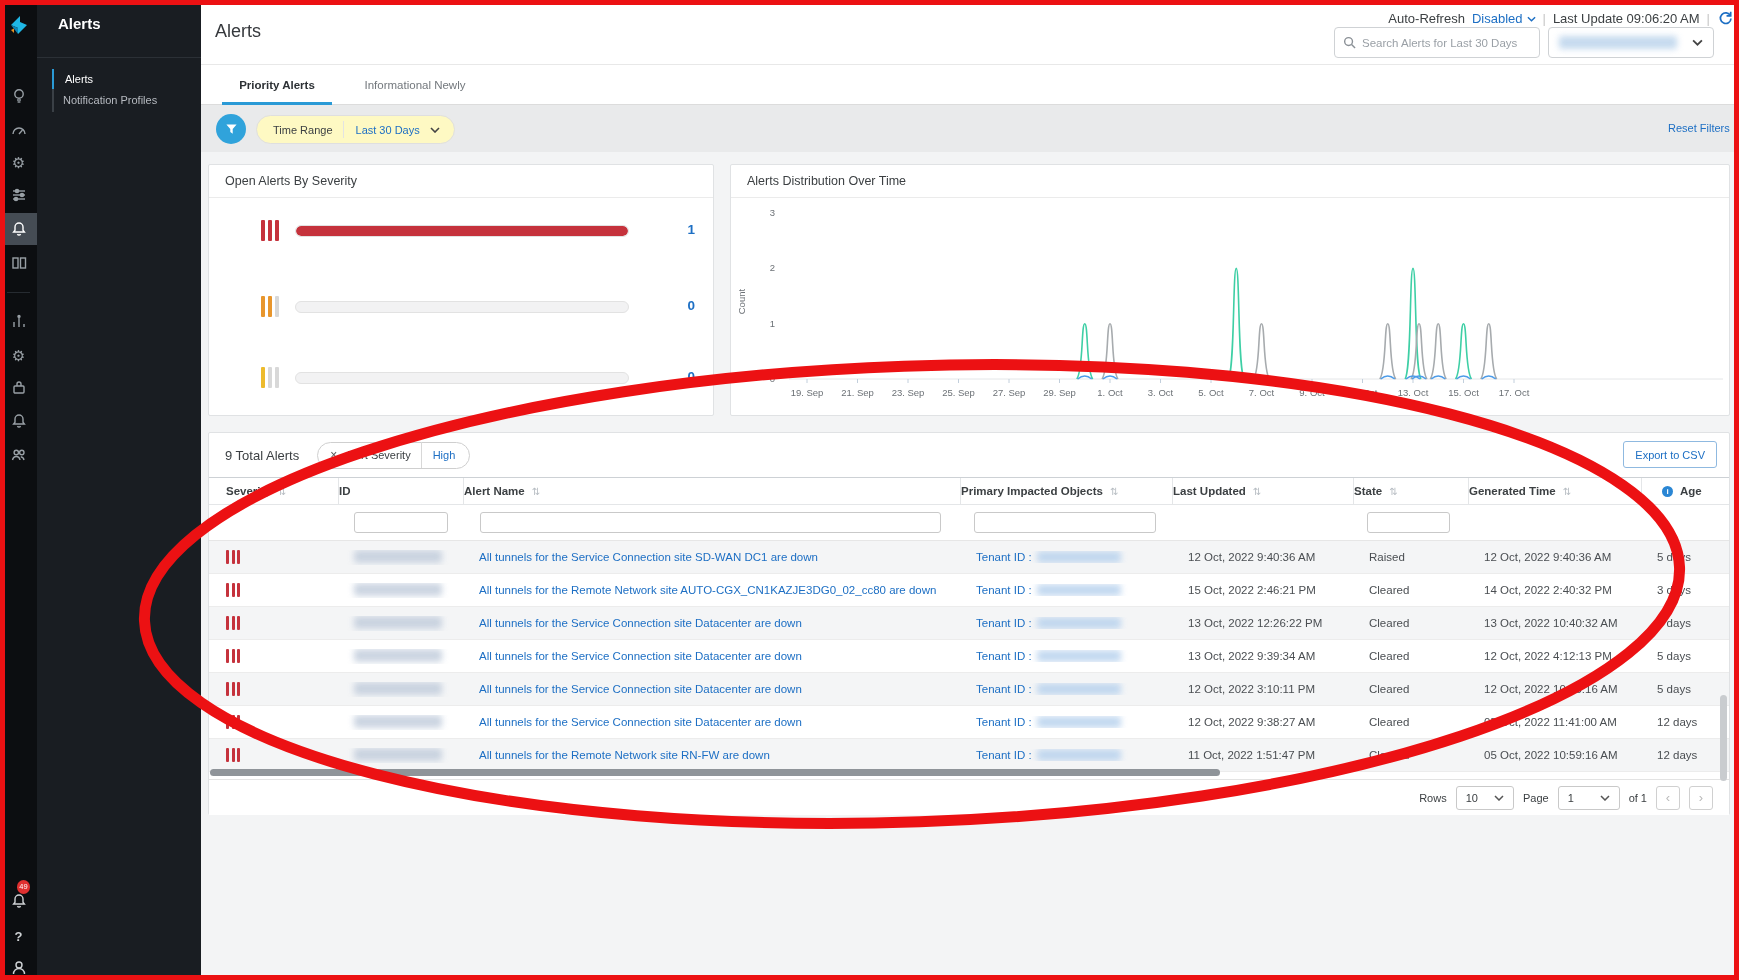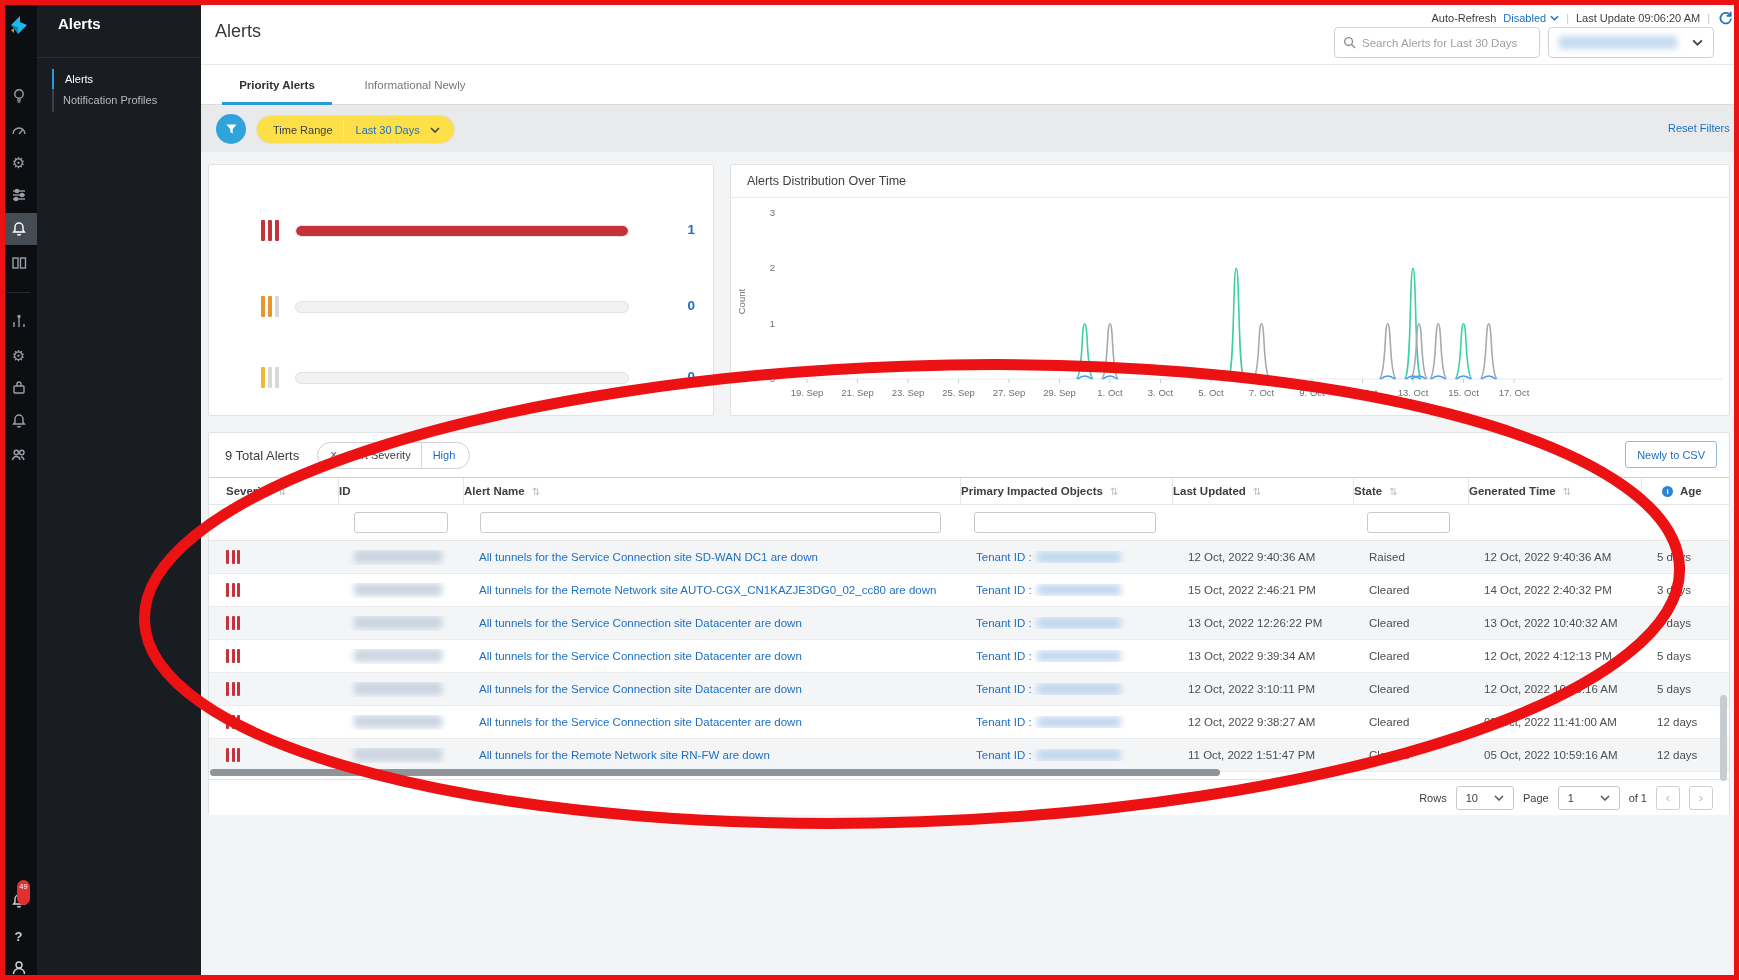--- a/index.html
+++ b/index.html
@@ -19,40 +19,40 @@
   .sidepanel{position:absolute;left:37px;top:0;width:164px;height:980px;background:#191d22;z-index:5;}
   .sp-title{position:absolute;left:21px;top:15px;color:#fff;font-size:15px;font-weight:bold;}
   .sp-div{position:absolute;left:0;top:57px;width:164px;height:1px;background:#2b3036;}
   .sp-groupline{position:absolute;left:15px;top:70px;width:2px;height:42px;background:#3a4046;}
   .sp-item{position:absolute;left:15px;height:20px;line-height:20px;padding-left:11px;font-size:11px;color:#b6bac0;cursor:pointer;width:140px;}
   .sp-item.active{color:#fff;border-left:2px solid #2a9ad6;margin-left:0;}
 
   
   .tophead{position:absolute;left:201px;top:0;width:1538px;height:65px;background:#fff;border-bottom:1px solid #e8e8e8;z-index:1;}
   .page-title{position:absolute;left:215px;top:21px;font-size:18px;color:#36393d;z-index:2;}
-  .meta{position:absolute;top:9px;left:1280px;width:454px;display:flex;justify-content:flex-end;align-items:center;gap:7px;font-size:11px;color:#3c4043;z-index:2;}
+  .meta{position:absolute;top:9px;left:1280px;width:454px;display:flex;justify-content:flex-end;align-items:flex-end;gap:7px;font-size:13px;color:#3c4043;z-index:2;}
   .blue{color:var(--accent);}
   .meta .sep{color:#c6c6c6;}
   .chev{display:inline-block;}
   .searchbox{position:absolute;left:1334px;top:27px;width:206px;height:31px;background:#fff;border:1px solid #cfd2d5;border-radius:4px;display:flex;align-items:center;padding:0 8px;gap:6px;z-index:2;}
   .searchbox input{border:none;outline:none;flex:1;font-size:11.5px;color:#555;font-family:"Liberation Sans",sans-serif;background:transparent;}
   .searchbox input::placeholder{color:#9aa0a6;}
   .tenantbox{position:absolute;left:1548px;top:27px;width:166px;height:31px;background:#fff;border:1px solid #cfd2d5;border-radius:4px;display:flex;align-items:center;justify-content:space-between;padding:0 10px;z-index:2;}
   .blur{display:inline-block;border-radius:2px;filter:blur(3px);opacity:.85;}
   .tenantblur{width:118px;height:13px;background:#bcd4ec;}
 
   
   .tabsbar{position:absolute;left:201px;top:65px;width:1538px;height:40px;background:#fff;border-bottom:1px solid #dcdcdc;z-index:1;}
   .tab{position:absolute;top:65px;height:40px;line-height:40px;text-align:center;font-size:11.5px;color:#73787d;cursor:pointer;z-index:2;}
   .tab.active{color:#2d3135;font-weight:bold;border-bottom:3px solid #2a9ad6;}
 
   
   .filterbar{position:absolute;left:201px;top:105px;width:1538px;height:47px;background:#e9eaeb;z-index:1;}
   .funnelbtn{position:absolute;left:216px;top:114px;width:30px;height:30px;border-radius:50%;background:#30a3db;display:flex;align-items:center;justify-content:center;z-index:2;cursor:pointer;}
-  .pill{position:absolute;left:256px;top:115px;height:29px;background:#fde047;border:1px solid #dfdfdf;border-radius:15px;display:flex;align-items:center;z-index:2;cursor:pointer;}
+  .pill{position:absolute;left:256px;top:115px;height:29px;background:#fef9c3;border:1px solid #dfdfdf;border-radius:15px;display:flex;align-items:center;z-index:2;cursor:pointer;}
   .pill .plabel{padding:0 10px 0 16px;font-size:11px;color:#3c4043;}
   .pill .pdiv{width:1px;height:17px;background:#e3e3e3;}
   .pill .pval{padding:0 8px 0 12px;font-size:11px;color:var(--accent);}
   .pill .pchev{padding:0 14px 0 2px;display:flex;align-items:center;}
   .reset{position:absolute;left:1668px;top:122px;font-size:11px;color:var(--accent);z-index:2;cursor:pointer;}
 
   
   .panel{position:absolute;background:#fff;border:1px solid #e0e2e4;border-radius:2px;z-index:1;}
   .ptitle{height:33px;line-height:33px;border-bottom:1px solid #ebebeb;padding-left:16px;font-size:12.5px;color:#3c4043;}
 
@@ -100,21 +100,21 @@
   .tblur{width:84px;height:12px;background:#b9d3ee;margin-left:5px;vertical-align:middle;}
   .link{color:var(--accent);cursor:pointer;}
   .agecell{padding-left:24px;}
   .hthumb{position:absolute;left:1px;top:336px;width:1010px;height:7px;background:#8f9499;border-radius:4px;z-index:3;}
   .vthumb{position:absolute;right:2px;top:262px;width:7px;height:86px;background:#c9cccf;border-radius:4px;z-index:3;}
   .tbl-pagination{position:absolute;left:0;top:346px;width:100%;height:36px;border-top:1px solid #e3e3e3;display:flex;align-items:center;justify-content:flex-end;gap:9px;padding-right:16px;font-size:11px;color:#3c4043;background:#fff;}
   .pgsel{border:1px solid #c9c9c9;border-radius:3px;height:24px;display:flex;align-items:center;gap:16px;padding:0 9px;background:#fff;cursor:pointer;}
   .pgbtn{width:24px;height:24px;border:1px solid #d0d0d0;border-radius:3px;color:#b9b9b9;display:flex;align-items:center;justify-content:center;background:#fff;font-size:13px;cursor:pointer;}
 
   
-  .badge{position:absolute;left:17px;top:-5px;min-width:13px;height:25px;border-radius:7px;background:#e03030;color:#fff;font-size:7.5px;line-height:13px;text-align:center;padding:0 2px;}
+  .badge{position:absolute;left:17px;top:-5px;min-width:13px;height:14px;border-radius:7px;background:#e03030;color:#fff;font-size:7.5px;line-height:13px;text-align:center;padding:0 2px;}
 
   
   .annot{position:absolute;left:0;top:0;z-index:50;pointer-events:none;}
   .frame{position:absolute;inset:0;border:5px solid var(--annot);z-index:60;pointer-events:none;}
   svg{display:block;}
 </style>
 </head>
 <body>
 
 <div class="stage">
@@ -275,20 +275,21 @@
     <span class="pval">Last 30 Days</span>
     <span class="pchev">
         <svg width="10" height="6" viewBox="0 0 10 6" fill="none" stroke="#444" stroke-width="1.6">
           <path d="M1 1l4 4 4-4"></path>
         </svg>
       </span>
   </div>
   <div class="reset">Reset Filters</div>
 
   <div class="panel" style="left:208px;top:164px;width:506px;height:252px">
+    <div class="ptitle">Open Alerts By Severity</div>
     <div class="sevrow" style="top:53px">
       <span class="tri3">
           <i class="sbar" style="background: rgb(197, 50, 60);"></i>
           <i class="sbar" style="background: rgb(197, 50, 60);"></i>
           <i class="sbar" style="background: rgb(197, 50, 60);"></i>
         </span>
       <span class="sevtrack">
           <span class="sev-fill" style="background: rgb(197, 50, 60); width: 100%;"></span>
         </span>
       <span class="sev-val">1</span>
@@ -381,21 +382,21 @@
 
   <div class="panel" style="left:208px;top:432px;width:1522px;height:383px">
     <div class="tbl-toolbar">
       <span class="total">9 Total Alerts</span>
       <span class="chip">
         <span class="x">×</span>
         <span class="clabel">Alert Severity</span>
         <span class="cdiv"></span>
         <span class="cval">High</span>
       </span>
-      <button class="exportbtn">Newly to CSV</button>
+      <button class="exportbtn">Export to CSV</button>
     </div>
 
     <div class="tgrid thead">
       <div class="hc">
           <span>Severity</span>
           <span class="sort">⇅</span>
         </div>
       <div class="hc">
           <span>ID</span>
         </div>

